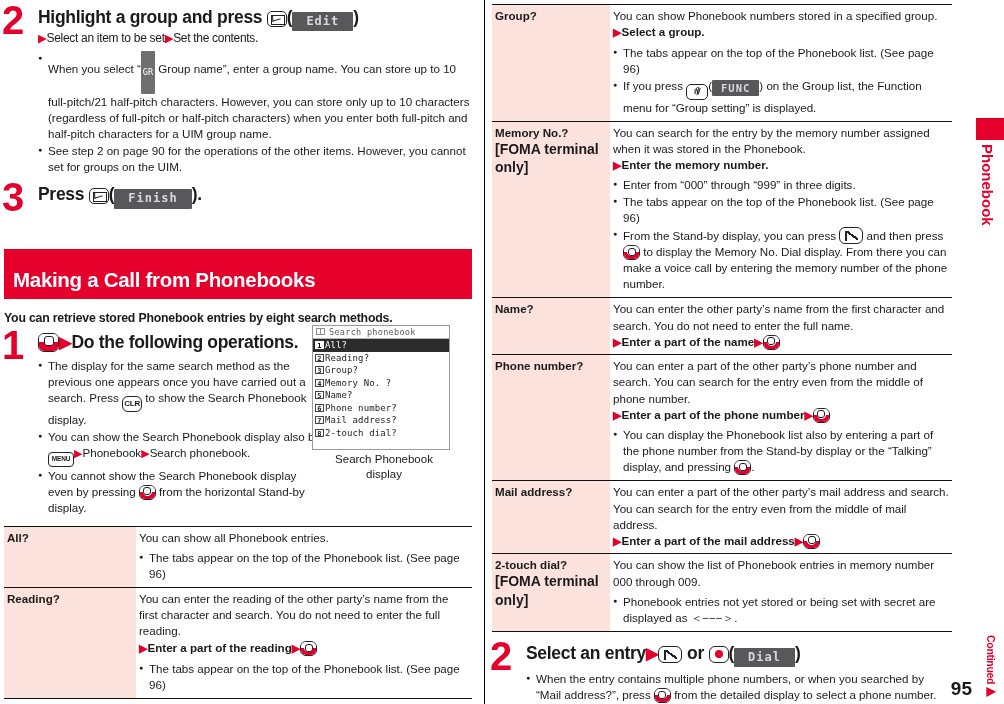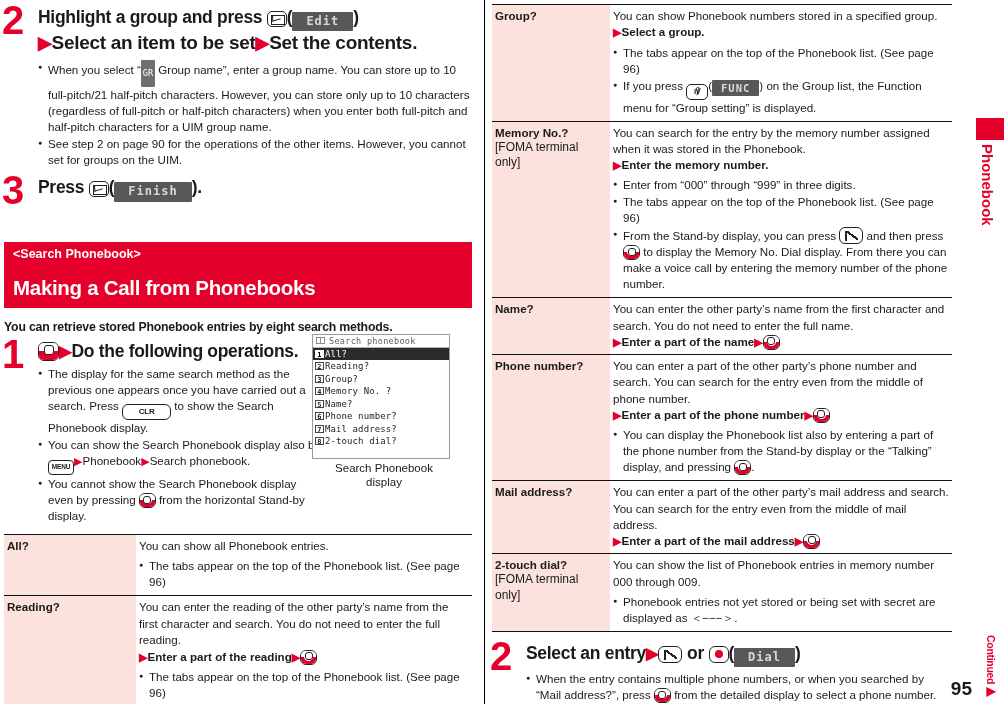--- a/index.html
+++ b/index.html
@@ -24,21 +24,21 @@
   .stepnum {
     position:absolute; left:-2px; top:-6px;
     font-family:"Liberation Sans", sans-serif;
     font-size:40px; font-weight:bold; color:#e4002b;
     line-height:1; letter-spacing:-1px;
   }
   .step-head {
     font-size:17.5px; font-weight:bold; line-height:1.28;
     letter-spacing:-0.3px;
   }
-  .step-head2 { font-size:19px; font-weight:bold; line-height:1.28; letter-spacing:-0.3px; }
+  .step-head2 { font-size:12px; font-weight:normal; line-height:1.28; letter-spacing:-0.3px; }
 
   
   ul.bl { list-style:none; margin:4px 0 0 0; padding:0; }
   ul.bl > li {
     position:relative; padding-left:10px;
     font-size:11.6px; line-height:1.38; margin-bottom:1px;
   }
   ul.bl > li:before {
     content:"\25CF"; position:absolute; left:0; top:0;
     font-size:7px; line-height:1.9;
@@ -72,21 +72,21 @@
     background:
       radial-gradient(circle at 50% 42%, #fff 0 4.4px, transparent 4.6px),
       linear-gradient(#fff 0 46%, #e4002b 46% 100%);
   }
   .key-nav .navring{
     position:absolute; left:50%; top:42%; transform:translate(-50%,-50%);
     width:10px; height:10px; border:1.6px solid #222; border-radius:3px; background:#fff;
   }
   .key-nav.sm { width:17px; height:15px; }
   .key-nav.sm .navring{ width:8px; height:8px; border-width:1.4px; }
-  .key-clr { width:49px; height:16px; border-radius:6px; font-size:8px;
+  .key-clr { width:20px; height:16px; border-radius:6px; font-size:8px;
              font-weight:bold; text-align:center; line-height:13px; letter-spacing:-0.2px;}
   .key-menu { width:26px; height:15px; border-radius:4px; font-size:6.5px;
               font-weight:bold; text-align:center; line-height:12px; letter-spacing:-0.2px;}
   .key-func {
     width:22px; height:16px; border-radius:5px; font-size:8px; font-weight:bold;
     text-align:center; line-height:13px; letter-spacing:-0.3px;
   }
   .key-call { width:24px; height:17px; border-radius:6px; }
   .key-call:after{
     content:""; position:absolute; left:5px; top:3px; width:11px; height:10px;
@@ -109,21 +109,21 @@
     font-size:10.5px; font-weight:bold;
     padding:1px 9px; letter-spacing:1px;
     border-radius:1px;
   }
   .sk.big { font-size:12px; padding:2px 14px; }
   .gr-badge {
     display:inline-block; vertical-align:-2px;
     background:#6f6f72; color:#fff;
     font-family:"DejaVu Sans Mono", monospace;
     font-size:8.5px; font-weight:normal;
-    padding:8px 2px; border-radius:1px; letter-spacing:0;
+    padding:16px 2px; border-radius:1px; letter-spacing:0;
   }
 
   
   .sec-head {
     background:#e4002b; color:#fff; padding:5px 9px 7px 9px; margin-top:14px;
   }
   .sec-head .sub { font-size:12.5px; font-weight:bold; line-height:1.25; }
   .sec-head .title { font-size:20.5px; font-weight:bold; line-height:1.2; margin-top:14px; letter-spacing:-0.3px;}
   .sec-intro { font-size:12.3px; font-weight:bold; margin:12px 0 6px 0; letter-spacing:-0.2px;}
 
@@ -161,21 +161,21 @@
 
   
   table.tbl { width:100%; border-collapse:collapse; margin-top:2px; }
   table.tbl td { vertical-align:top; padding:3px 3px 4px 3px; border-top:1.3px solid #111; }
   table.tbl tr:first-child td { border-top:1.3px solid #111; }
   table.tbl tr.last td { border-bottom:1.3px solid #111; }
   td.kcell {
     background:#fbe2dd; width:132px; font-size:11.6px; font-weight:bold;
     line-height:1.3; padding-left:5px;
   }
-  td.kcell .sub { font-weight:normal; font-size:12px; display:block; }
+  td.kcell .sub { font-weight:bold; font-size:14px; display:block; }
   td.dcell { font-size:11.6px; line-height:1.4; padding-left:7px; }
   td.dcell p { margin:0; }
   .bold-line { font-weight:bold; }
 
   
   .col-right td.kcell { width:118px; }
 
   
   .sidetab {
     position:absolute; right:0; top:118px; width:28px;
@@ -226,21 +226,20 @@
 
     <div class="step" style="margin-top:8px;">
       <div class="stepnum">3</div>
       <div class="step-head">
         <span>Press</span>
         <span class="key key-mail"></span>(<span class="sk big">Finish</span><span>).</span>
       </div>
     </div>
 
     <div class="sec-head" style="margin-top:40px;">
-      <div class="sub">&lt;Search Phonebook&gt;</div>
       <div class="title">Making a Call from Phonebooks</div>
     </div>
     <div class="sec-intro">You can retrieve stored Phonebook entries by eight search methods.</div>
 
     <div style="position:relative;">
       <div class="step" style="width:318px;">
         <div class="stepnum">1</div>
         <div class="step-head">
           <span class="key key-nav"><span class="navtop"></span><span class="navring"></span></span><span class="arr">▶</span><span>Do the following operations.</span>
         </div>

